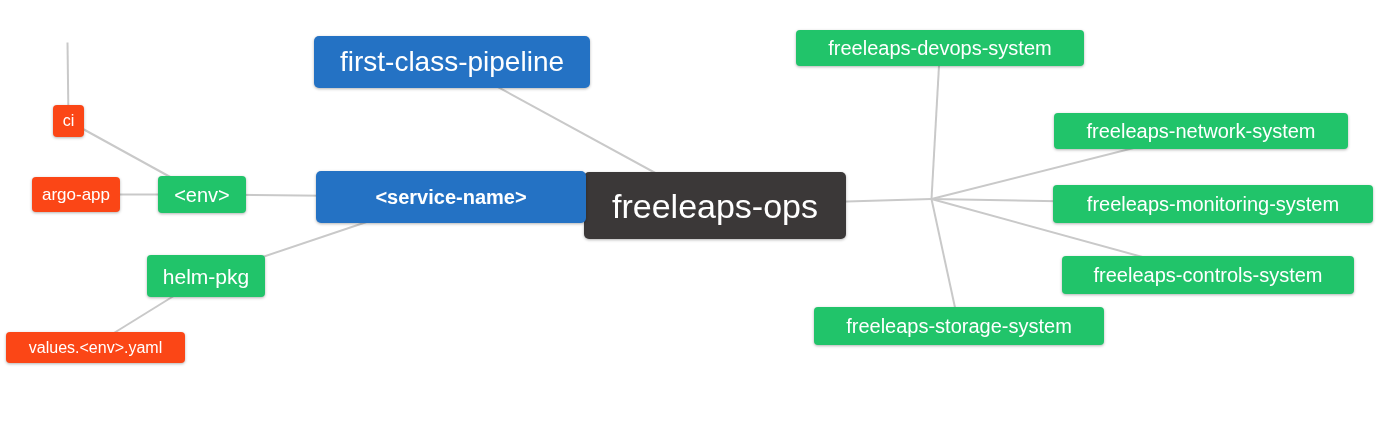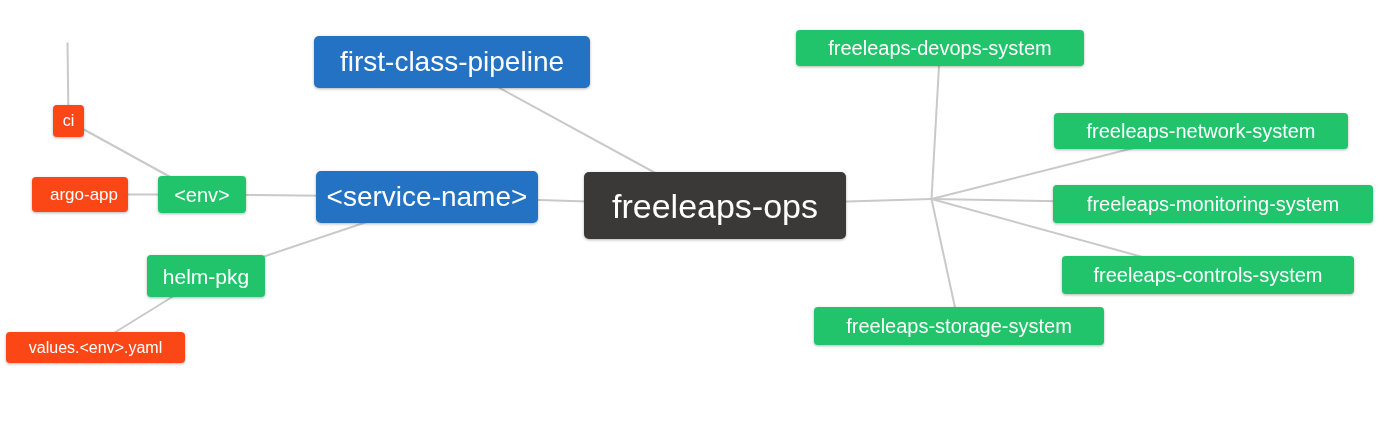--- a/index.html
+++ b/index.html
@@ -47,26 +47,26 @@
   }
   .tier-root {background:var(--root-color);}
   .tier-1    {background:var(--level1-color);}
   .tier-2    {background:var(--level2-color);}
   .tier-3    {background:var(--level3-color);}
   .tier-4    {background:var(--level4-color);}
 
   
   .n-ops         {left:584px; top:172px; width:262px; height:67px; font-size:34px;}
   .n-pipeline    {left:314px; top:36px;  width:276px; height:52px; font-size:28px;}
-  .n-service     {left:316px; top:171px; width:222px; height:52px; font-size:28px;}
+  .n-service     {left:316px; top:171px; width:270px; height:52px; font-size:20px;font-weight:bold;}
   .n-manifests   {left:852px; top:173px; width:159px; height:52px; font-size:28px;}
   .n-env         {left:158px; top:176px; width:88px;  height:37px; font-size:20px; border-radius:4px;}
   .n-helm        {left:147px; top:255px; width:118px; height:42px; font-size:21px; border-radius:4px;}
   .n-ci          {left:53px;  top:105px; width:31px;  height:32px; font-size:16px; border-radius:4px;}
-  .n-argo        {left:32px;  top:177px; width:88px;  height:35px; font-size:17px; border-radius:4px;padding-left:8px;}
+  .n-argo        {left:32px;  top:177px; width:88px;  height:35px; font-size:17px; border-radius:4px;}
   .n-jenkinsfile {left:21px;  top:27px;  width:93px;  height:31px; font-size:14px; border-radius:4px;}
   .n-values      {left:6px;   top:332px; width:179px; height:31px; font-size:16px; border-radius:4px;}
   .n-devops      {left:796px; top:30px;  width:288px; height:36px; font-size:20px; border-radius:4px;}
   .n-network     {left:1054px;top:113px; width:294px; height:36px; font-size:20px; border-radius:4px;}
   .n-monitoring  {left:1053px;top:185px; width:320px; height:38px; font-size:20px; border-radius:4px;}
   .n-controls    {left:1062px;top:256px; width:292px; height:38px; font-size:20px; border-radius:4px;}
   .n-storage     {left:814px; top:307px; width:290px; height:38px; font-size:20px; border-radius:4px;}
 </style>
 </head>
 <body>

